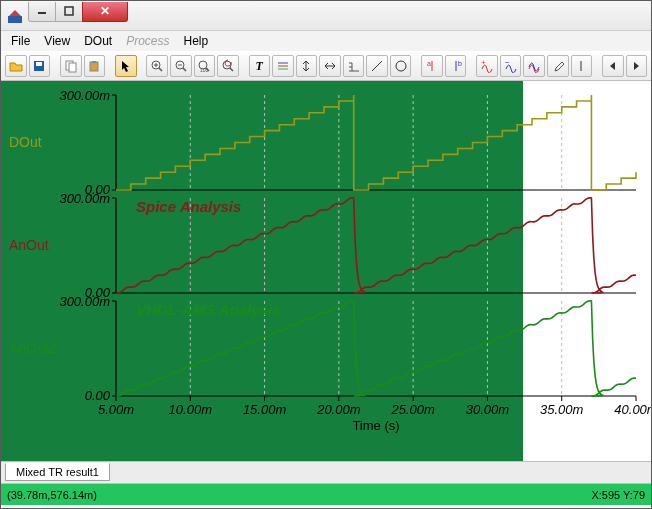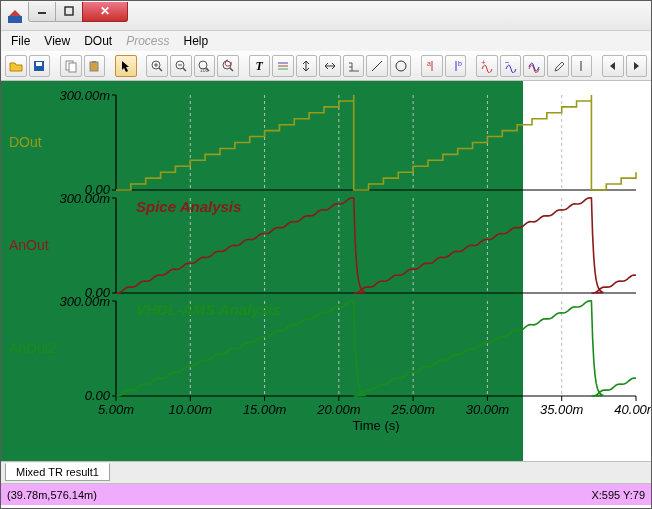--- a/index.html
+++ b/index.html
@@ -13,21 +13,21 @@
 .winbtn.close { width: 46px; background: linear-gradient(#e78,#c9302c); color: #fff; border-color: #a02622; border-bottom-right-radius: 3px; margin-right: 4px; font-size: 12px; font-weight: bold; }
 .menubar { height: 20px; background: #f3f3f3; display: flex; align-items: center; padding: 0 4px; font-size: 12px; gap: 2px; }
 .menubar span { padding: 2px 6px; }
 .menubar .disabled { color: #a0a0a0; font-style: italic; }
 .toolbar { height: 30px; background: linear-gradient(#fdfdfd,#ececec); border-top: 1px solid #fff; border-bottom: 1px solid #c0c0c0; display: flex; align-items: center; padding: 0 4px; gap: 2px; }
 .tbtn { width: 22px; height: 22px; border: 1px solid #b8b8b8; background: linear-gradient(#fefefe,#e8e8e8); border-radius: 2px; display: flex; align-items: center; justify-content: center; font-size: 12px; cursor: pointer; }
 .tsep { width: 6px; }
 .plot-area { position: relative; width: 522px; height: 380px; background: #15803d; }
 .tabstrip { height: 22px; background: #ececec; border-top: 1px solid #c0c0c0; display: flex; align-items: center; padding-left: 4px; }
 .tab { background: #fff; border: 1px solid #a0a0a0; border-top: 1px solid #fff; padding: 2px 10px; font-size: 11px; margin-top: -1px; }
-.statusbar { height: 22px; background: #f0abfc; border-top: 1px solid #c0c0c0; display: flex; align-items: center; padding: 0 6px; font-size: 11px; }
+.statusbar { height: 22px; background: #22c55e; border-top: 1px solid #c0c0c0; display: flex; align-items: center; padding: 0 6px; font-size: 11px; }
 .statusbar .sp { flex: 1; }
 svg text { font-family: Arial, sans-serif; }
 .axis-num { font-size: 13px; fill: #000; font-style: italic; }
 .sig-label { font-size: 14px; }
 .annot { font-size: 15px; font-weight: bold; font-style: italic; }
 .xlabel { font-size: 13px; fill: #000; }
 </style>
 </head>
 <body>
 

